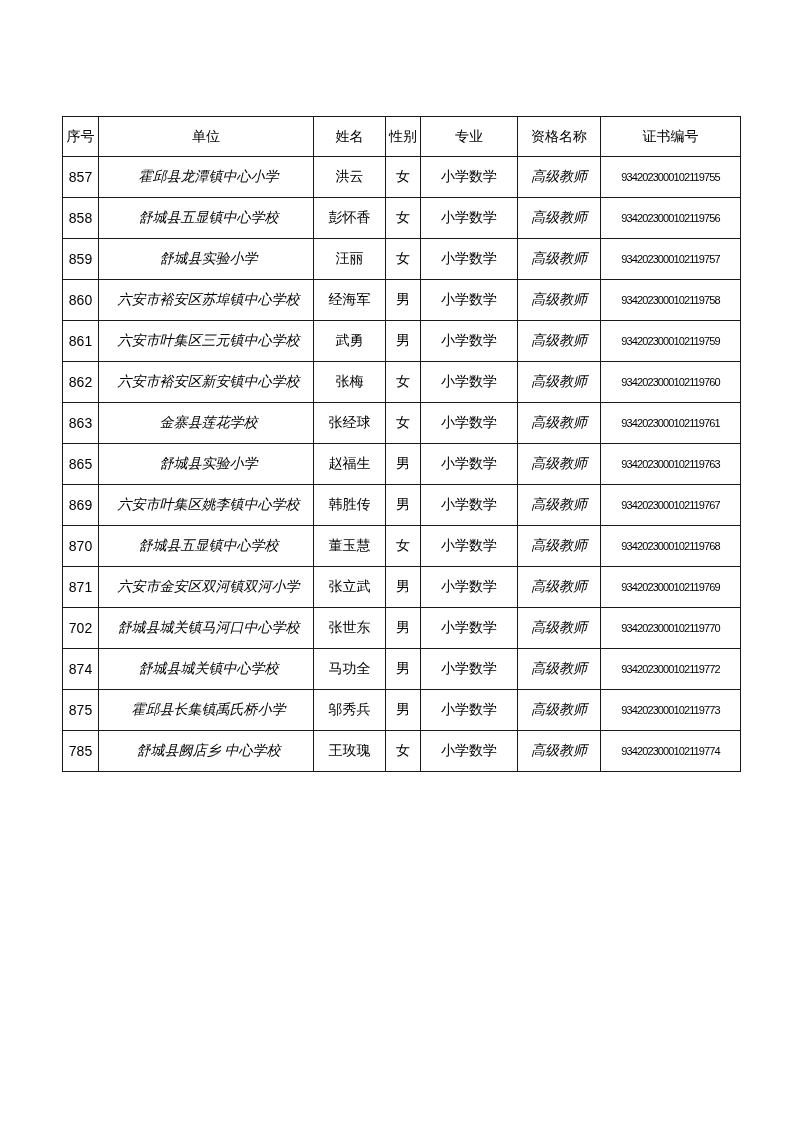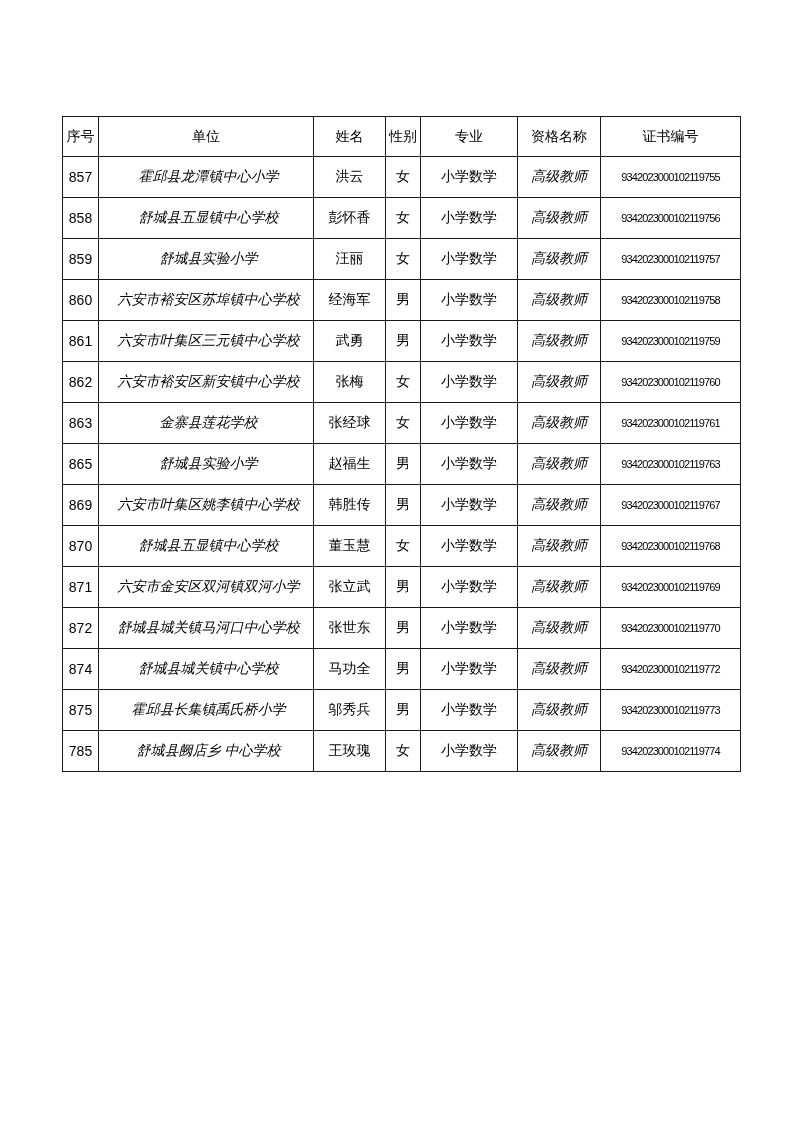--- a/index.html
+++ b/index.html
@@ -183,21 +183,21 @@
         <tr>
           <td class="col-no">871</td>
           <td class="col-unit">六安市金安区双河镇双河小学</td>
           <td class="col-name">张立武</td>
           <td class="col-gender">男</td>
           <td class="col-major">小学数学</td>
           <td class="col-qualification">高级教师</td>
           <td class="col-certificate">9342023000102119769</td>
         </tr>
         <tr>
-          <td class="col-no">872</td>
+          <td class="col-no">702</td>
           <td class="col-unit">舒城县城关镇马河口中心学校</td>
           <td class="col-name">张世东</td>
           <td class="col-gender">男</td>
           <td class="col-major">小学数学</td>
           <td class="col-qualification">高级教师</td>
           <td class="col-certificate">9342023000102119770</td>
         </tr>
         <tr>
           <td class="col-no">874</td>
           <td class="col-unit">舒城县城关镇中心学校</td>

